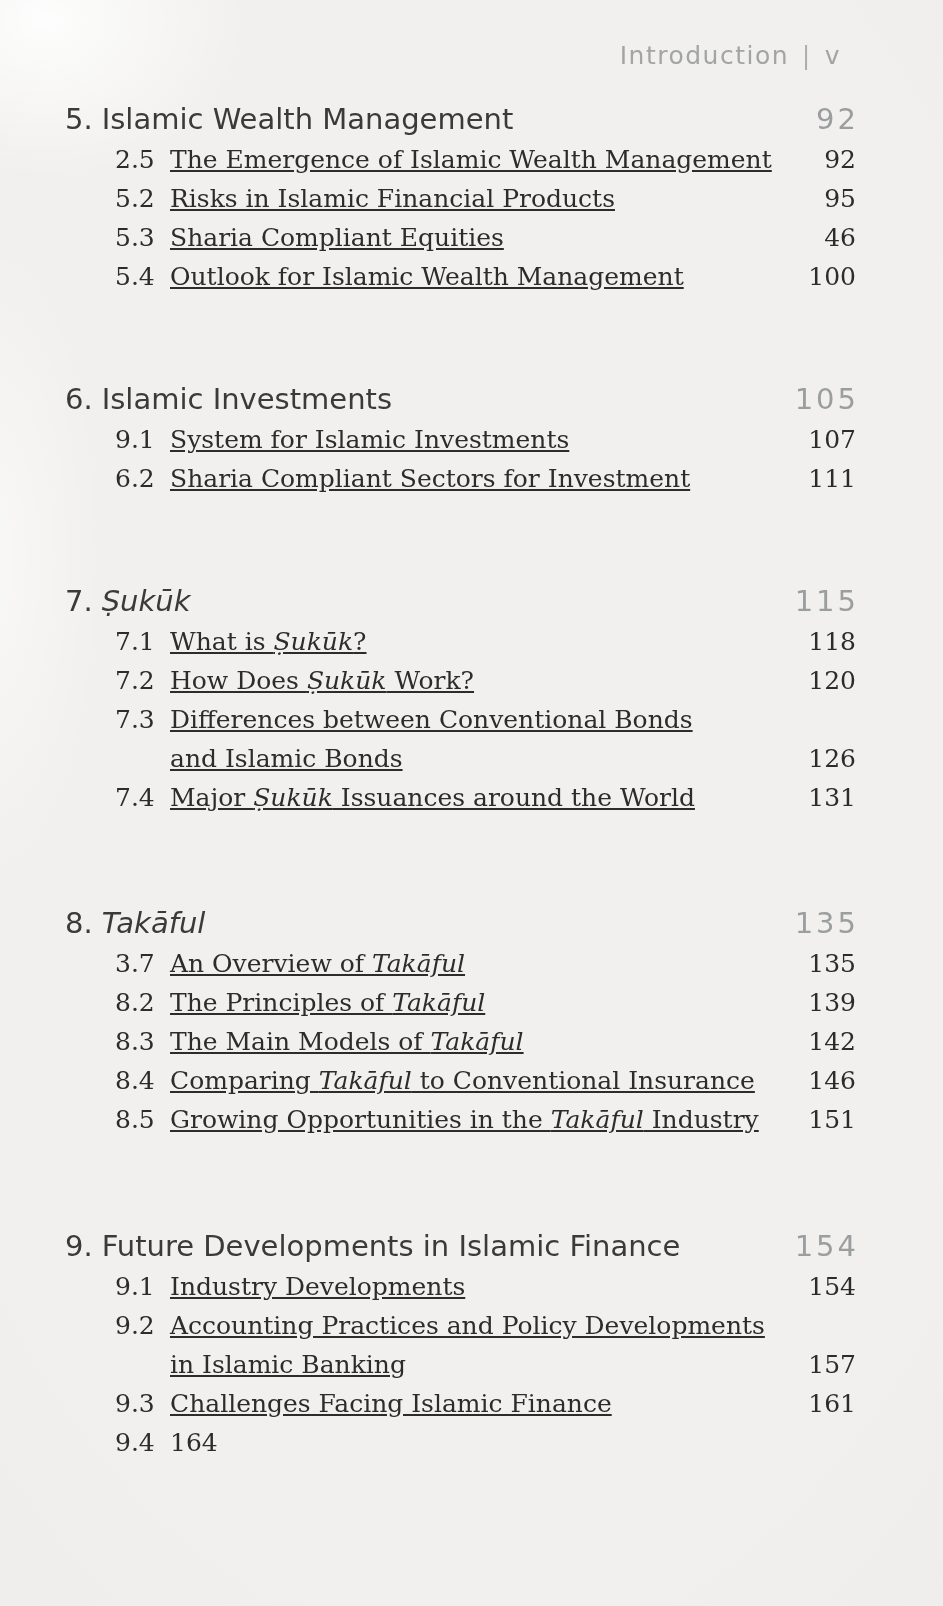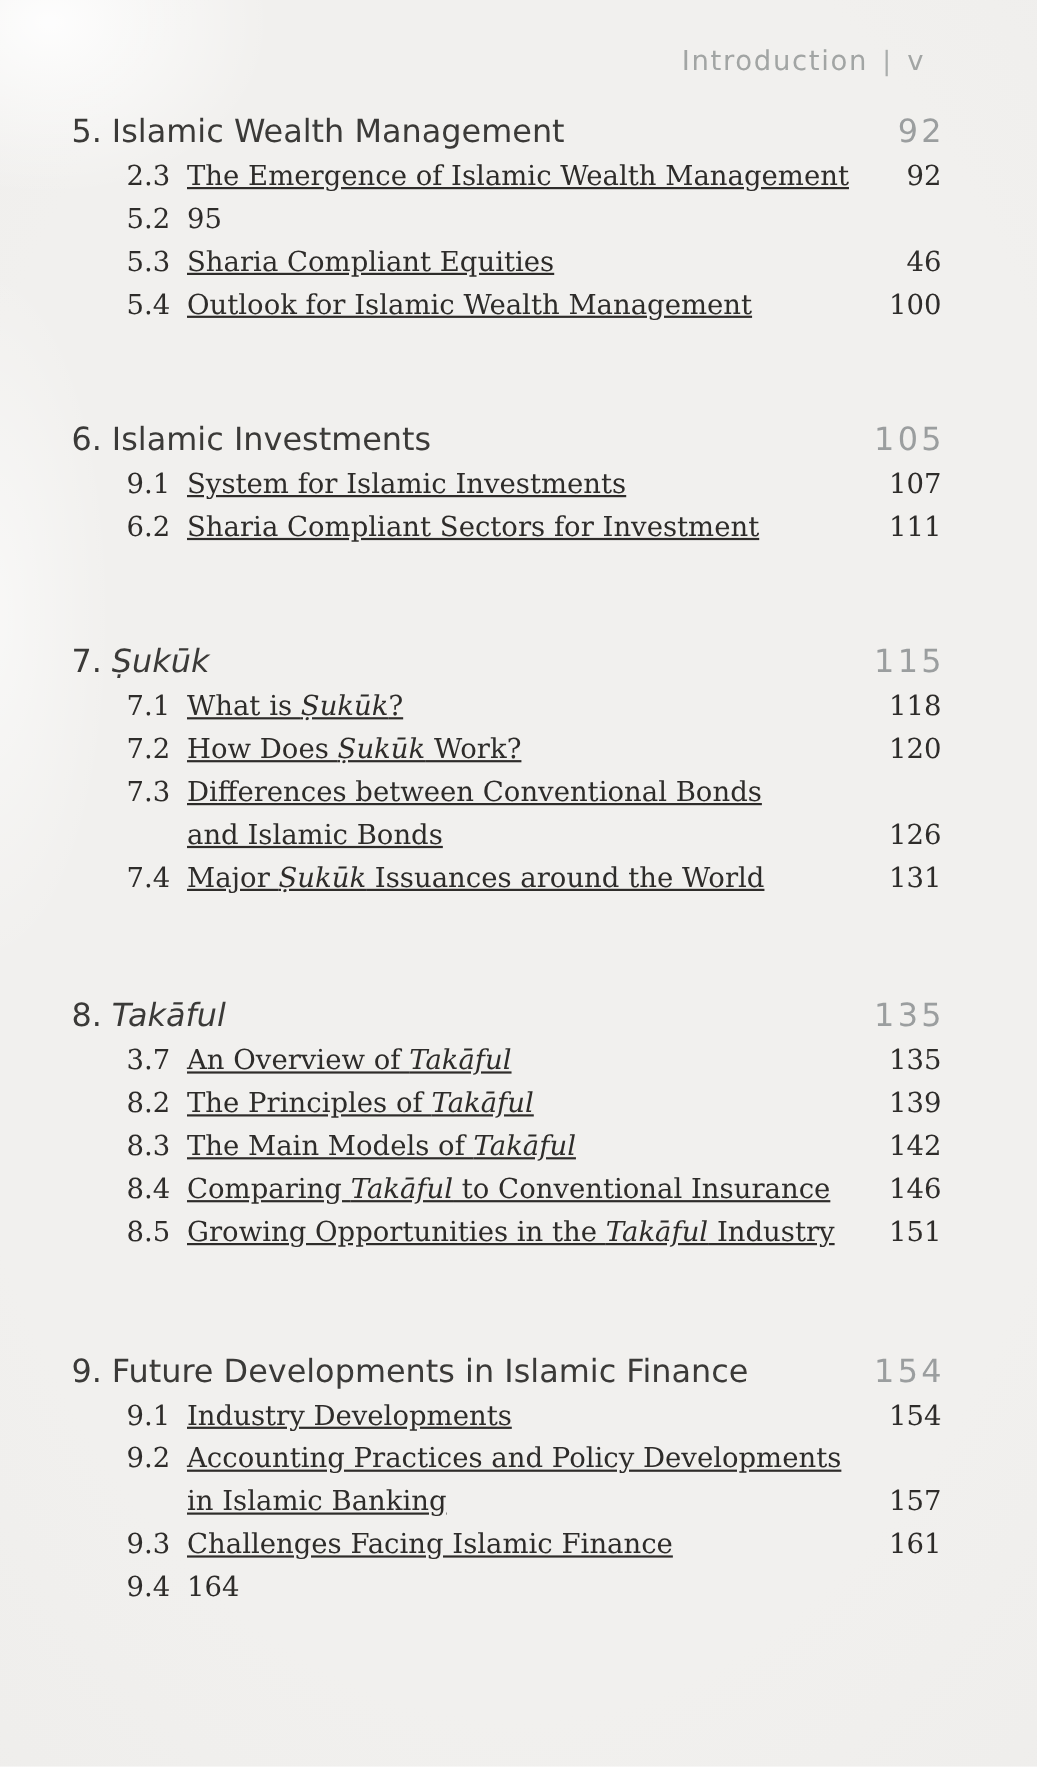--- a/index.html
+++ b/index.html
@@ -85,28 +85,31 @@
 
   <main id="toc">
       <section class="toc-section">
         <div class="title-row">
           <span class="ch-num">5.</span>
           <span class="ch-title">Islamic Wealth Management</span>
           <span class="ch-page">92</span>
         </div>
         <div class="entries">
           <div class="entry-row">
-            <span class="e-num">2.3</span>
+            <span class="e-num">2.5</span>
             <span class="e-text">
               <div class="entry-line"><span>The Emergence of Islamic Wealth Management</span></div>
             </span>
             <span class="e-page">92</span>
           </div>
           <div class="entry-row">
             <span class="e-num">5.2</span>
+            <span class="e-text">
+              <div class="entry-line"><span>Risks in Islamic Financial Products</span></div>
+            </span>
             <span class="e-page">95</span>
           </div>
           <div class="entry-row">
             <span class="e-num">5.3</span>
             <span class="e-text">
               <div class="entry-line"><span>Sharia Compliant Equities</span></div>
             </span>
             <span class="e-page">46</span>
           </div>
           <div class="entry-row">

